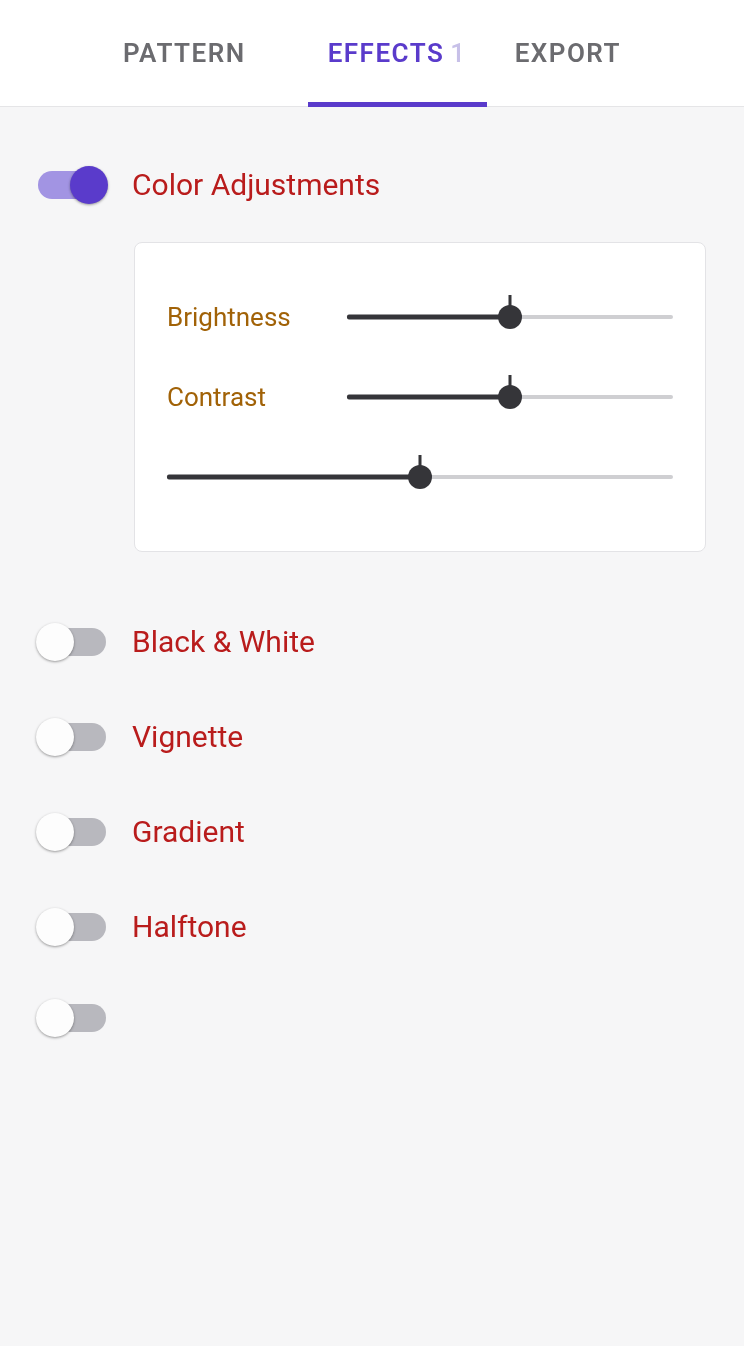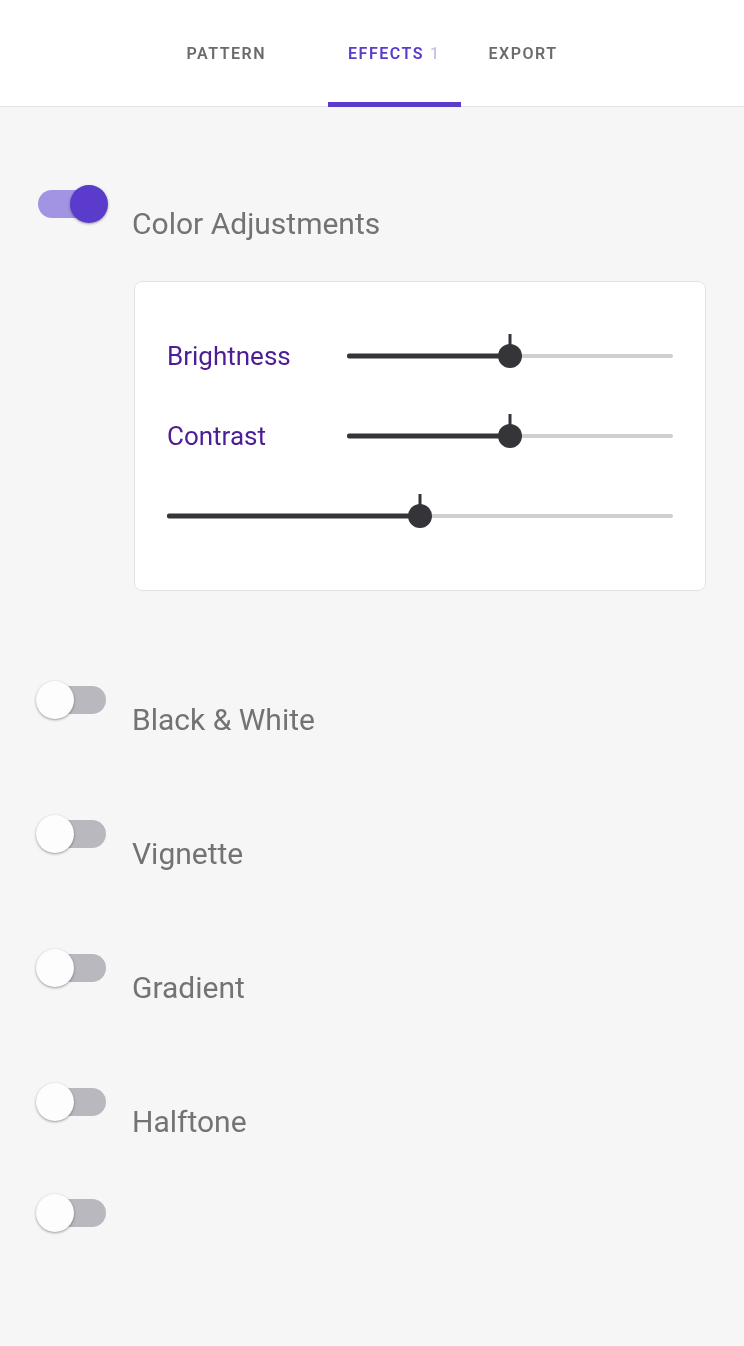--- a/index.html
+++ b/index.html
@@ -16,21 +16,21 @@
     .tab-bar {
       display: flex;
       justify-content: center;
       background: #ffffff;
       border-bottom: 1px solid #e5e5e7;
       height: 107px;
       align-items: center;
       gap: 48px;
     }
     .tab {
-      font-size: 16px;
+      font-size: 26px;
       font-weight: 600;
       letter-spacing: 1.5px;
       color: #6b6b6f;
       position: relative;
       height: 107px;
       display: flex;
       align-items: center;
       cursor: pointer;
     }
     .tab.active {
@@ -56,23 +56,22 @@
       padding: 60px 38px;
     }
 
     .effect-row {
       display: flex;
       align-items: center;
       margin-bottom: 60px;
     }
     .effect-label {
       font-size: 30px;
-      color: #737373;
+      color: #b91c1c;
       margin-left: 26px;
-      margin-top: 39px;
     }
 
     
     .toggle {
       position: relative;
       width: 68px;
       height: 28px;
       border-radius: 14px;
       cursor: pointer;
       flex-shrink: 0;
@@ -108,21 +107,21 @@
       margin-bottom: 72px;
       padding: 34px 32px;
     }
     .slider-row {
       display: flex;
       align-items: center;
       height: 80px;
     }
     .slider-label {
       font-size: 26px;
-      color: #4c1d95;
+      color: #a16207;
       width: 180px;
       flex-shrink: 0;
     }
     .slider {
       flex: 1;
       position: relative;
       height: 40px;
       cursor: pointer;
     }
     .slider-track {

